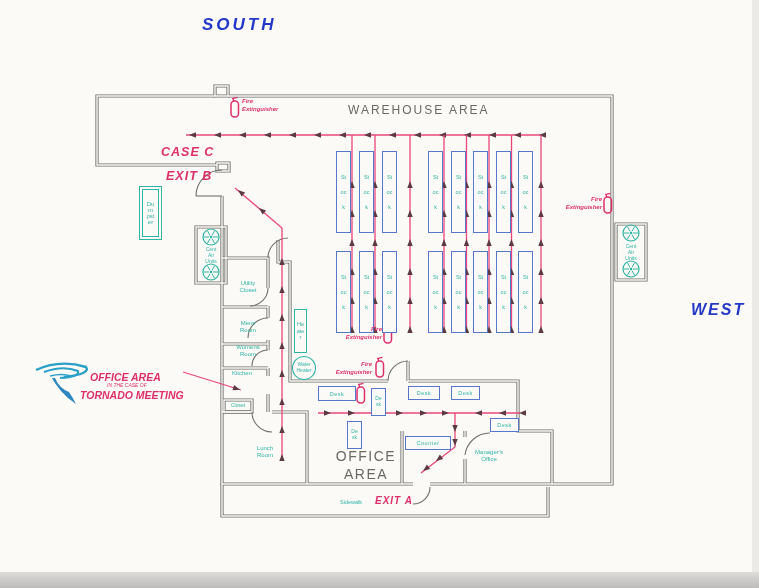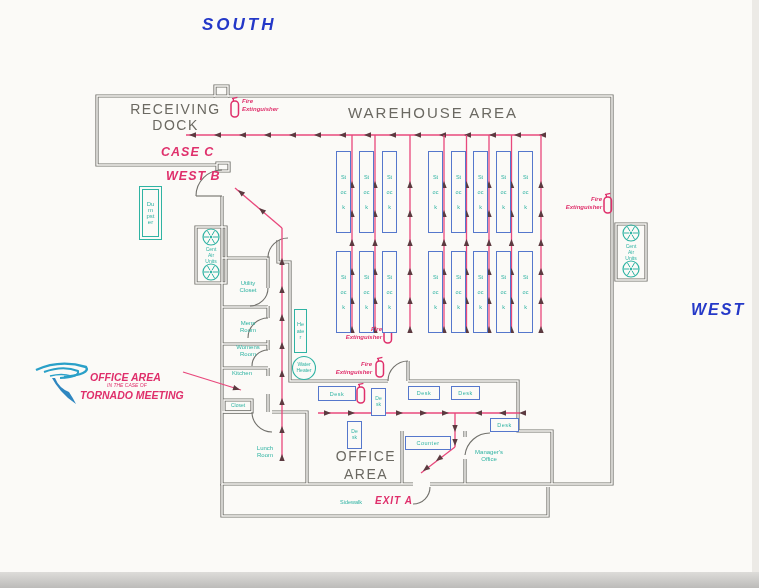--- a/index.html
+++ b/index.html
@@ -256,28 +256,26 @@
         <path d="M36 370 Q60 359 86 367 Q91 374 64 377" stroke="#2aa0c8" stroke-width="2.4" fill="none"></path>
         <path d="M44 372 Q63 365 78 371 Q80 377 60 378" stroke="#2aa0c8" stroke-width="2" fill="none"></path>
         <path d="M50 376 Q62 373 71 376" stroke="#2aa0c8" stroke-width="1.6" fill="none"></path>
         <path d="M55 378 Q59 388 69 392 Q73 398 76 404 Q67 398 61 391 Q55 384 52 378 Z" fill="#2e86c0"></path>
       </g>
     </svg>
 
   <div class="lbl blue b it" style="left:202px;top:15px;font-size:17px;letter-spacing:3px;">SOUTH</div>
   <div class="lbl blue b it" style="left:691px;top:301px;font-size:16px;letter-spacing:2px;">WEST</div>
 
-  <div class="lbl gray ctr" style="left:103px;top:101px;width:145px;font-size:14px;letter-spacing:1.5px;">RECEIVING
-DOCK</div>
-  <div class="lbl gray" style="left:348px;top:104px;font-size:15px;letter-spacing:2px;">WAREHOUSE  AREA</div>
+  <div class="lbl gray" style="left:348px;top:104px;font-size:12px;letter-spacing:2px;">WAREHOUSE  AREA</div>
   <div class="lbl gray ctr" style="left:320px;top:447px;width:92px;font-size:14px;letter-spacing:1.5px;line-height:1.3;">OFFICE
 AREA</div>
 
   <div class="lbl mag b it" style="left:161px;top:145px;font-size:12.5px;letter-spacing:1px;">CASE  C</div>
-  <div class="lbl mag b it" style="left:166px;top:169px;font-size:12.5px;letter-spacing:1px;">WEST  B</div>
+  <div class="lbl mag b it" style="left:166px;top:169px;font-size:12.5px;letter-spacing:1px;">EXIT  B</div>
   <div class="lbl mag b it" style="left:375px;top:495px;font-size:10px;letter-spacing:1px;">EXIT  A</div>
 
   <div class="lbl mag b it" style="left:90px;top:371px;font-size:10.5px;">OFFICE  AREA</div>
   <div class="lbl mag it" style="left:107px;top:382.5px;font-size:5px;">IN  THE  CASE  OF</div>
   <div class="lbl mag b it" style="left:80px;top:389px;font-size:10.5px;">TORNADO  MEETING</div>
 
   <div class="lbl teal ctr" style="left:229px;top:280px;width:38px;font-size:6px;">Utility
 Closet</div>
   <div class="lbl teal ctr" style="left:229px;top:320px;width:38px;font-size:6px;">Mens
 Room</div>

